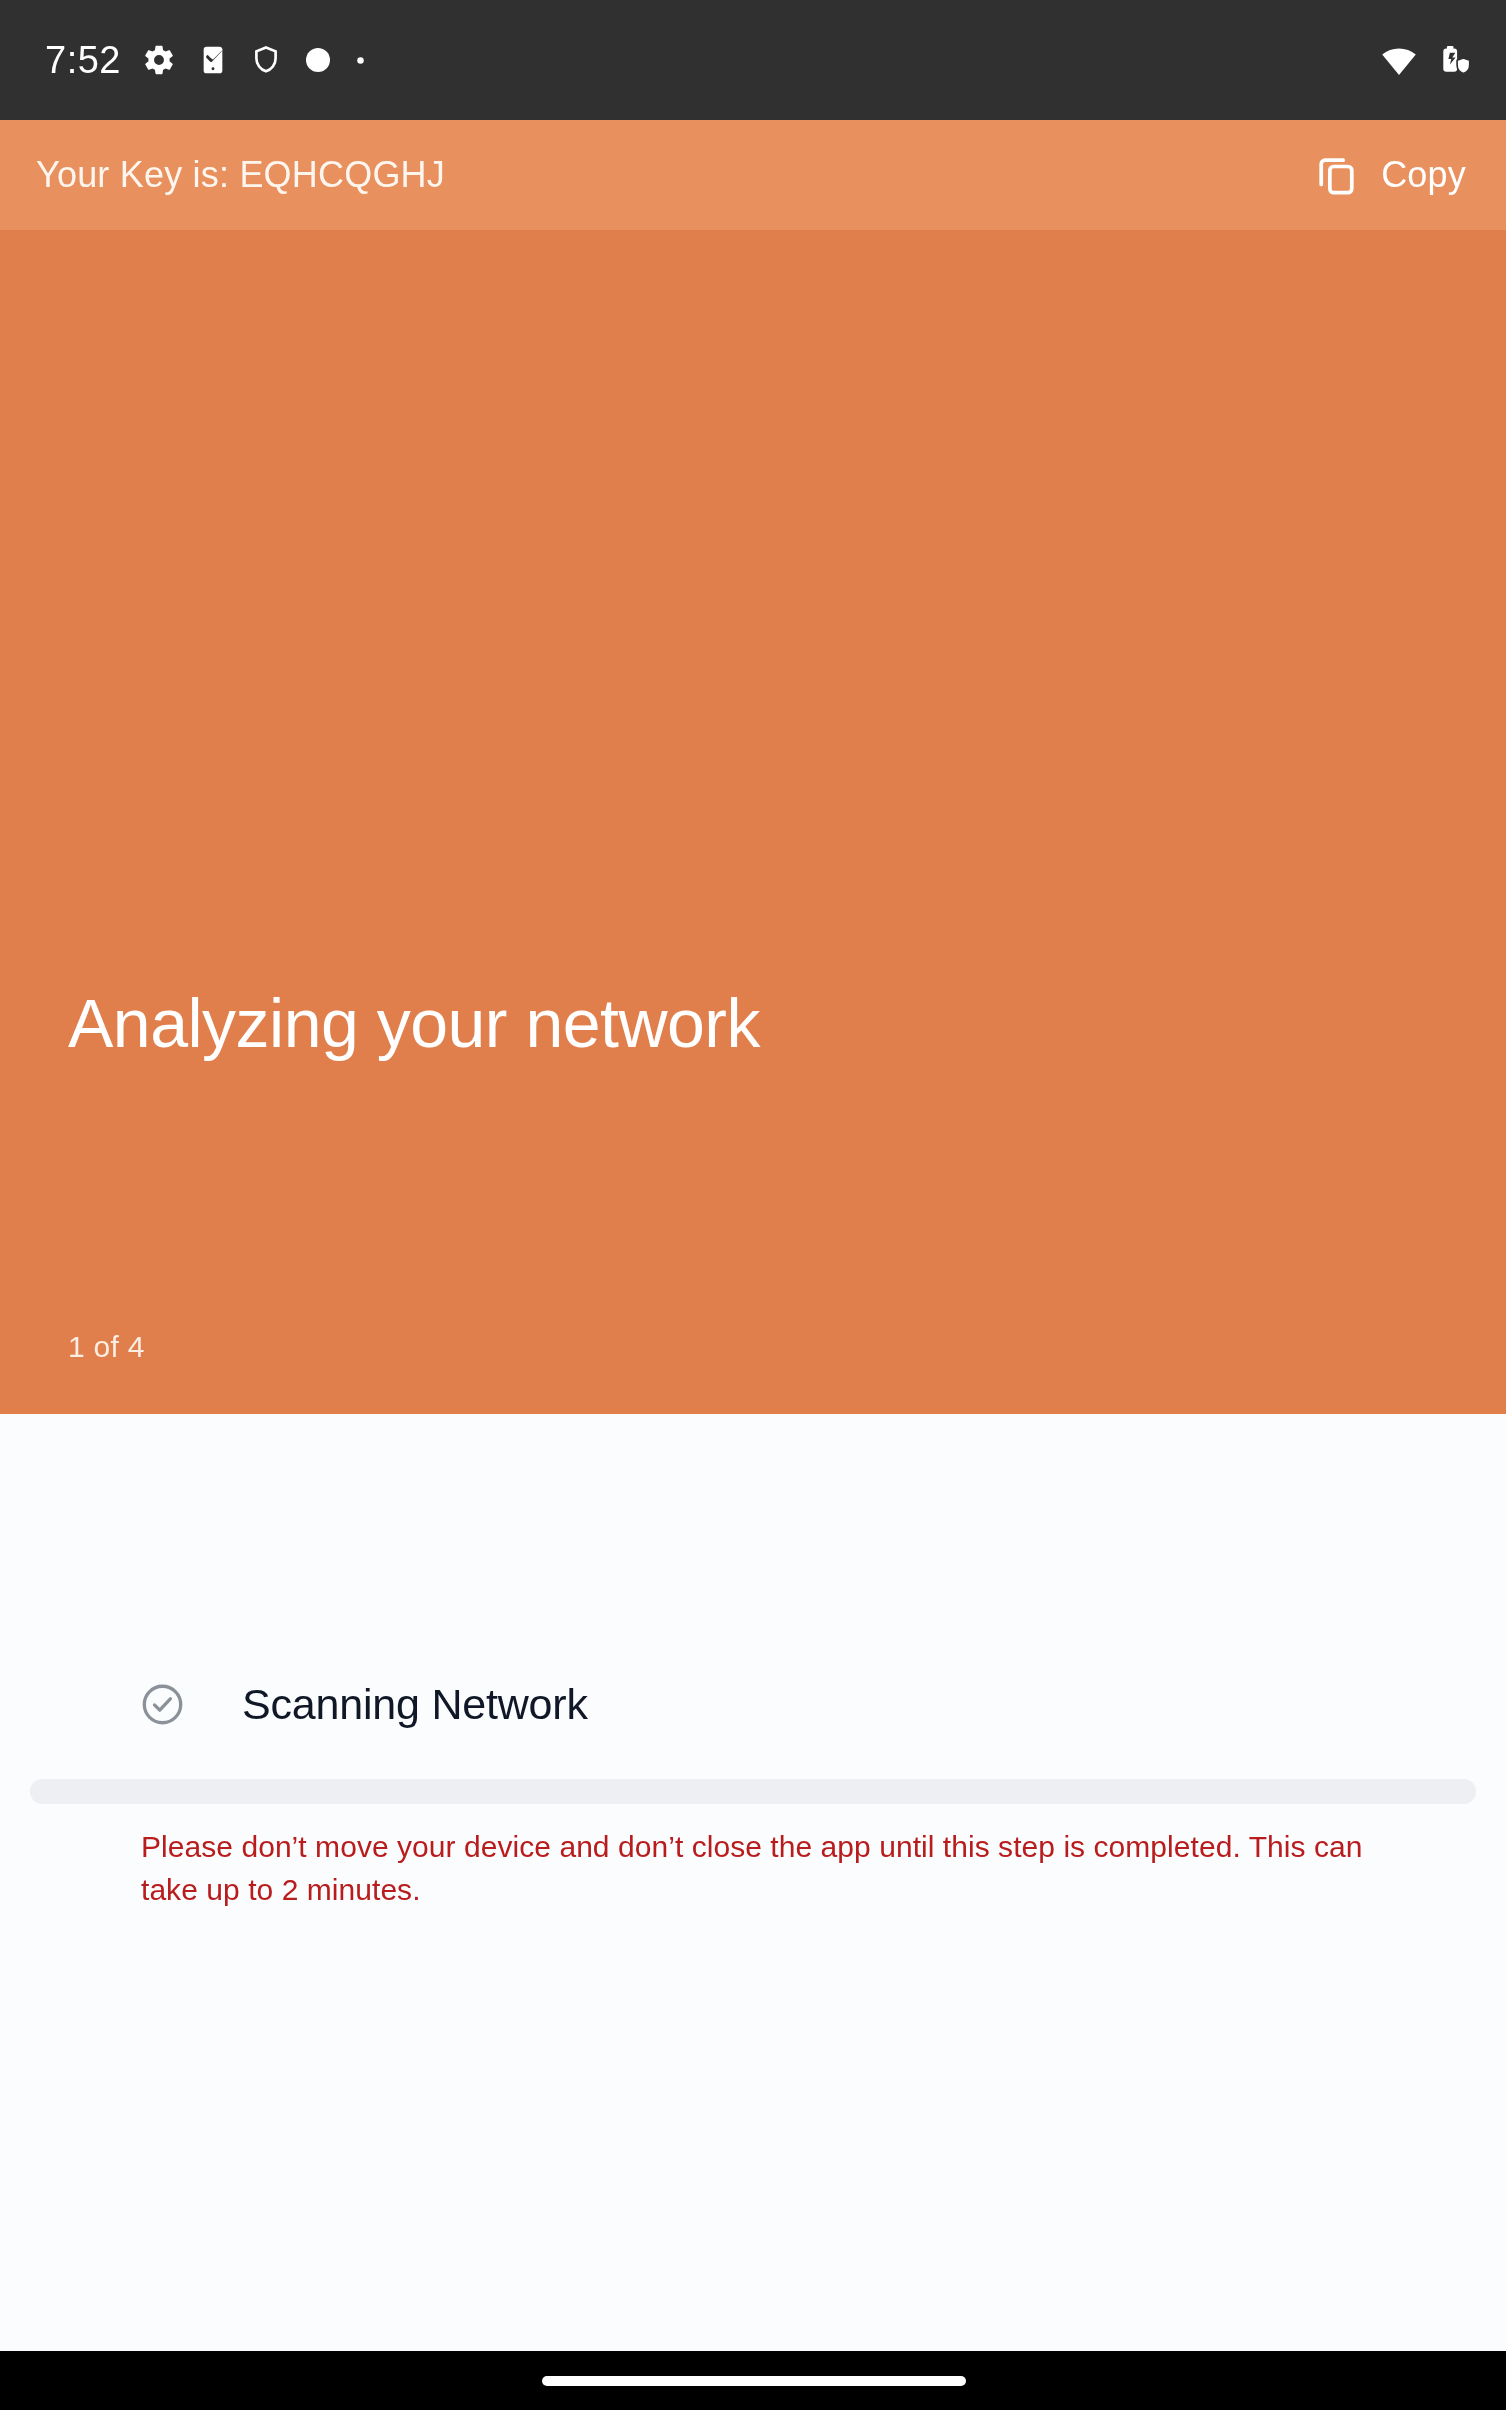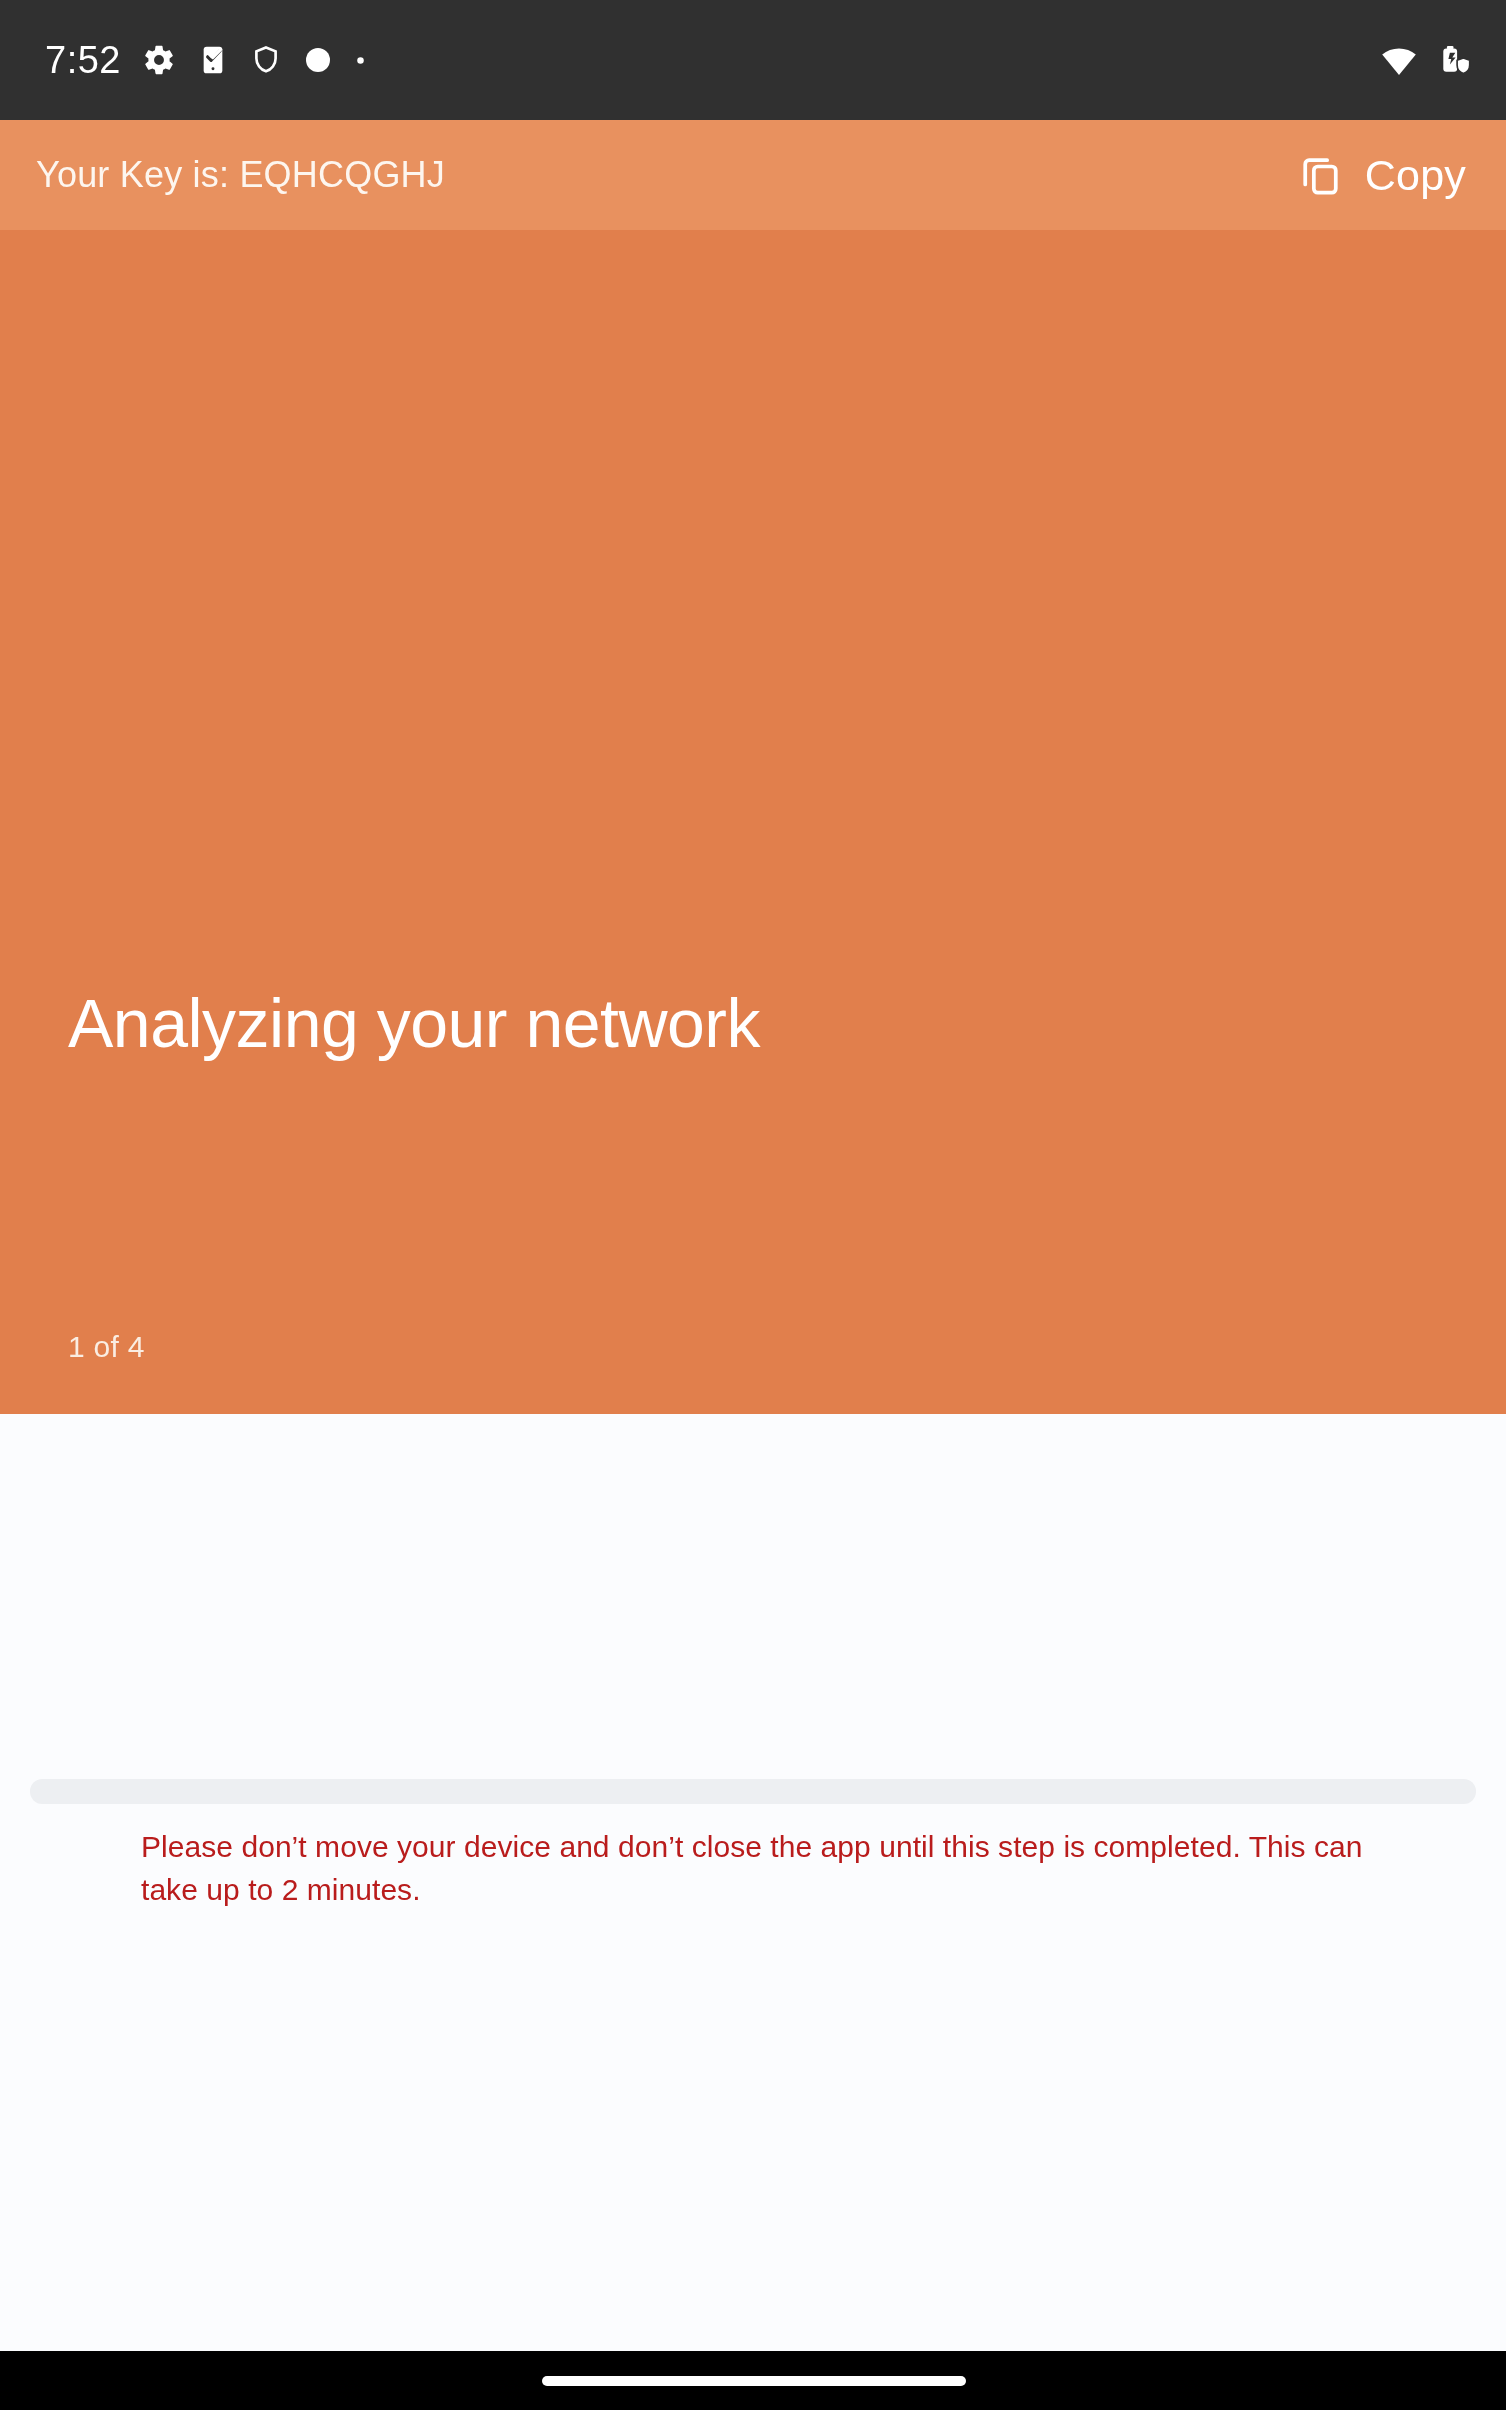--- a/index.html
+++ b/index.html
@@ -63,21 +63,21 @@
   .copy-btn {
     display:flex;
     align-items:center;
     gap:21px;
     cursor:pointer;
     background:transparent;
     border:0;
   }
   .copy-label {
     color:#FFFFFF;
-    font-size:43px;
+    font-size:36px;
     letter-spacing:0.2px;
   }
 
   
   .hero {
     background:#E17F4C;
     flex:0 0 auto;
     height:1184px;
     position:relative;
     padding:0 68px;
@@ -246,20 +246,29 @@
     </button>
   </div>
 
   <div class="hero">
     <h1 class="hero-title">Analyzing your network</h1>
     <div class="hero-step">1 of 4</div>
   </div>
 
   <div class="content">
 
+    <div class="step-row">
+      <span class="step-icon">
+        <svg width="47" height="47" viewBox="0 0 24 24" fill="none">
+          <circle cx="12" cy="12" r="9.3" stroke="#8B9198" stroke-width="1.7"></circle>
+          <path d="M7.9 12.2l2.7 2.7 5.4-5.8" stroke="#8B9198" stroke-width="1.7" stroke-linecap="round" stroke-linejoin="round"></path>
+        </svg>
+      </span>
+      <span class="step-title">Scanning Network</span>
+    </div>
 
     <div class="progress-track">
       <div class="progress-fill" style="width: 0%;"></div>
     </div>
 
     <p class="hint">Please don’t move your device and don’t close the app until this step is completed. This can take up to 2 minutes.</p>
 
   </div>
 
   <div class="nav-bar">

